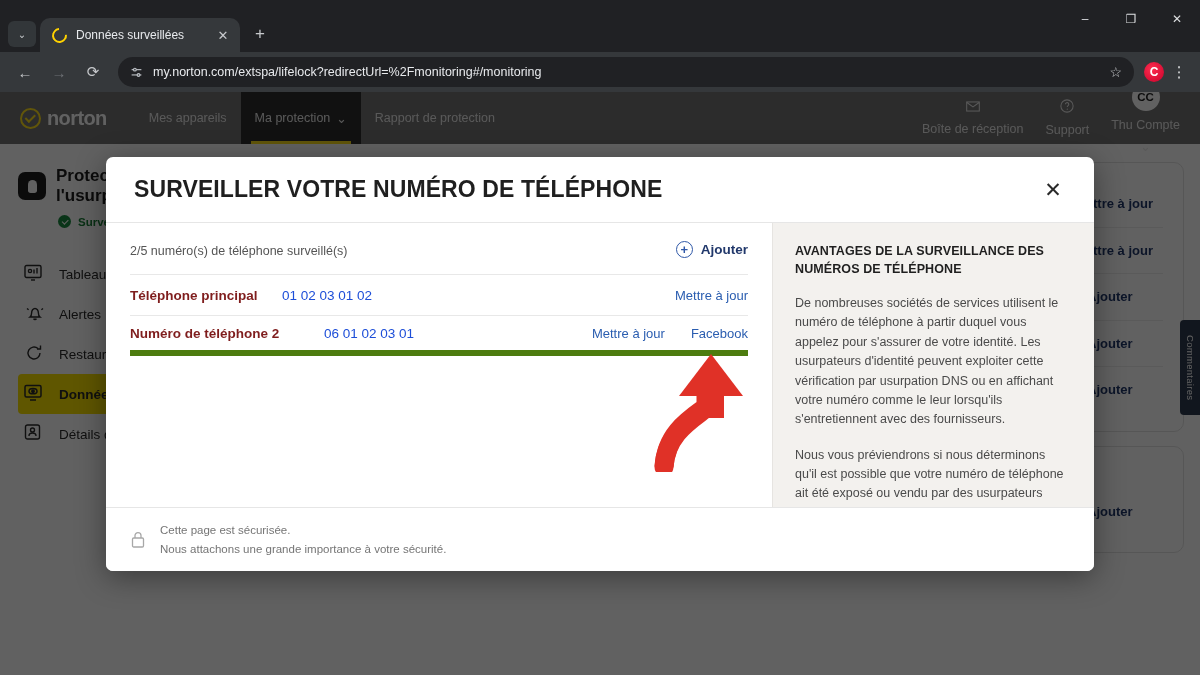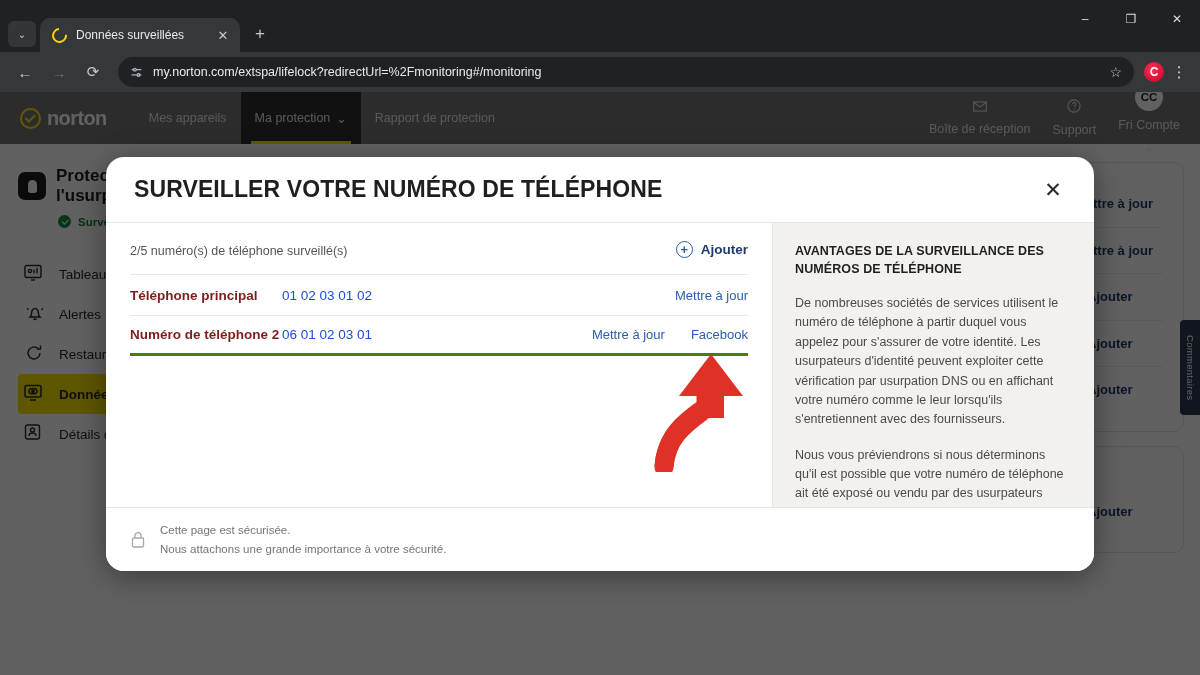--- a/index.html
+++ b/index.html
@@ -206,21 +206,21 @@
 
   
   .dim {
     position: absolute; top: 92px; left: 0; width: 1200px; height: 583px;
     background: rgba(0,0,0,0.62);
   }
 
   
   .modal {
     position: absolute; left: 106px; top: 157px; width: 988px; height: 414px;
-    background: #fff; border-radius: 18px; overflow: hidden;
+    background: #fff; border-radius: 7px; overflow: hidden;
     box-shadow: 0 6px 30px rgba(0,0,0,0.4); display: flex; flex-direction: column;
   }
   .modal-head {
     height: 66px; display: flex; align-items: center; padding: 0 28px;
     border-bottom: 1px solid #e6e6e6; flex: none;
   }
   .modal-title {
     font-size: 23px; font-weight: bold; color: #1f1f1f; letter-spacing: 0.1px; flex: 1;
   }
   .modal-close { font-size: 21px; color: #2a2a2a; line-height: 1; width: 26px; text-align:center; }
@@ -239,21 +239,21 @@
     justify-content: center; line-height: 1; flex: none;
   }
   .ph-row {
     display: flex; align-items: center; height: 41px;
     border-top: 1px solid #e8e8e8; font-size: 13.5px;
   }
   .ph-label { width: 152px; font-weight: bold; color: #7f1d1d; flex: none; }
   .ph-value { flex: 1; color: #1d4ed8; }
   .ph-actions { display: flex; gap: 26px; }
   .ph-action { color: #2a5db0; font-size: 13px; }
-  .ph-bottom-border { border-bottom: 3px solid #4d7c0f; }
+  .ph-bottom-border { border-bottom: 6px solid #4d7c0f; gap: 42px; }
 
   .modal-right {
     width: 322px; flex: none; background: #f3f1ee; padding: 20px 26px 0 22px;
     border-left: 1px solid #e6e4e1;
   }
   .right-h {
     font-size: 12.5px; font-weight: bold; color: #1f1f1f;
     line-height: 1.4; letter-spacing: 0.1px;
   }
   .right-p { font-size: 12.5px; color: #4a4a4a; line-height: 1.55; margin-top: 16px; }
@@ -340,21 +340,21 @@
               <svg width="14" height="14" viewBox="0 0 16 16" fill="none" stroke="#e9e9e9" stroke-width="1.2">
                 <circle cx="8" cy="8" r="7"></circle>
                   <path d="M6.2 6a1.9 1.9 0 113 1.6c-.6.4-.9.8-.9 1.5"></path>
                   <circle cx="8.3" cy="11.6" r="0.7" fill="#e9e9e9" stroke="none"></circle>
               </svg>
             </span>
             <span>Support</span>
           </div>
           <div class="hr-item">
             <div class="avatar">CC</div>
-            <span>Fri Compte</span>
+            <span>Thu Compte</span>
             <span>⌄</span>
           </div>
         </div>
       </div>
 
       <div class="body-wrap">
 
         <div class="sidebar">
           <div class="side-title">
             <div class="side-title-icon"></div>

